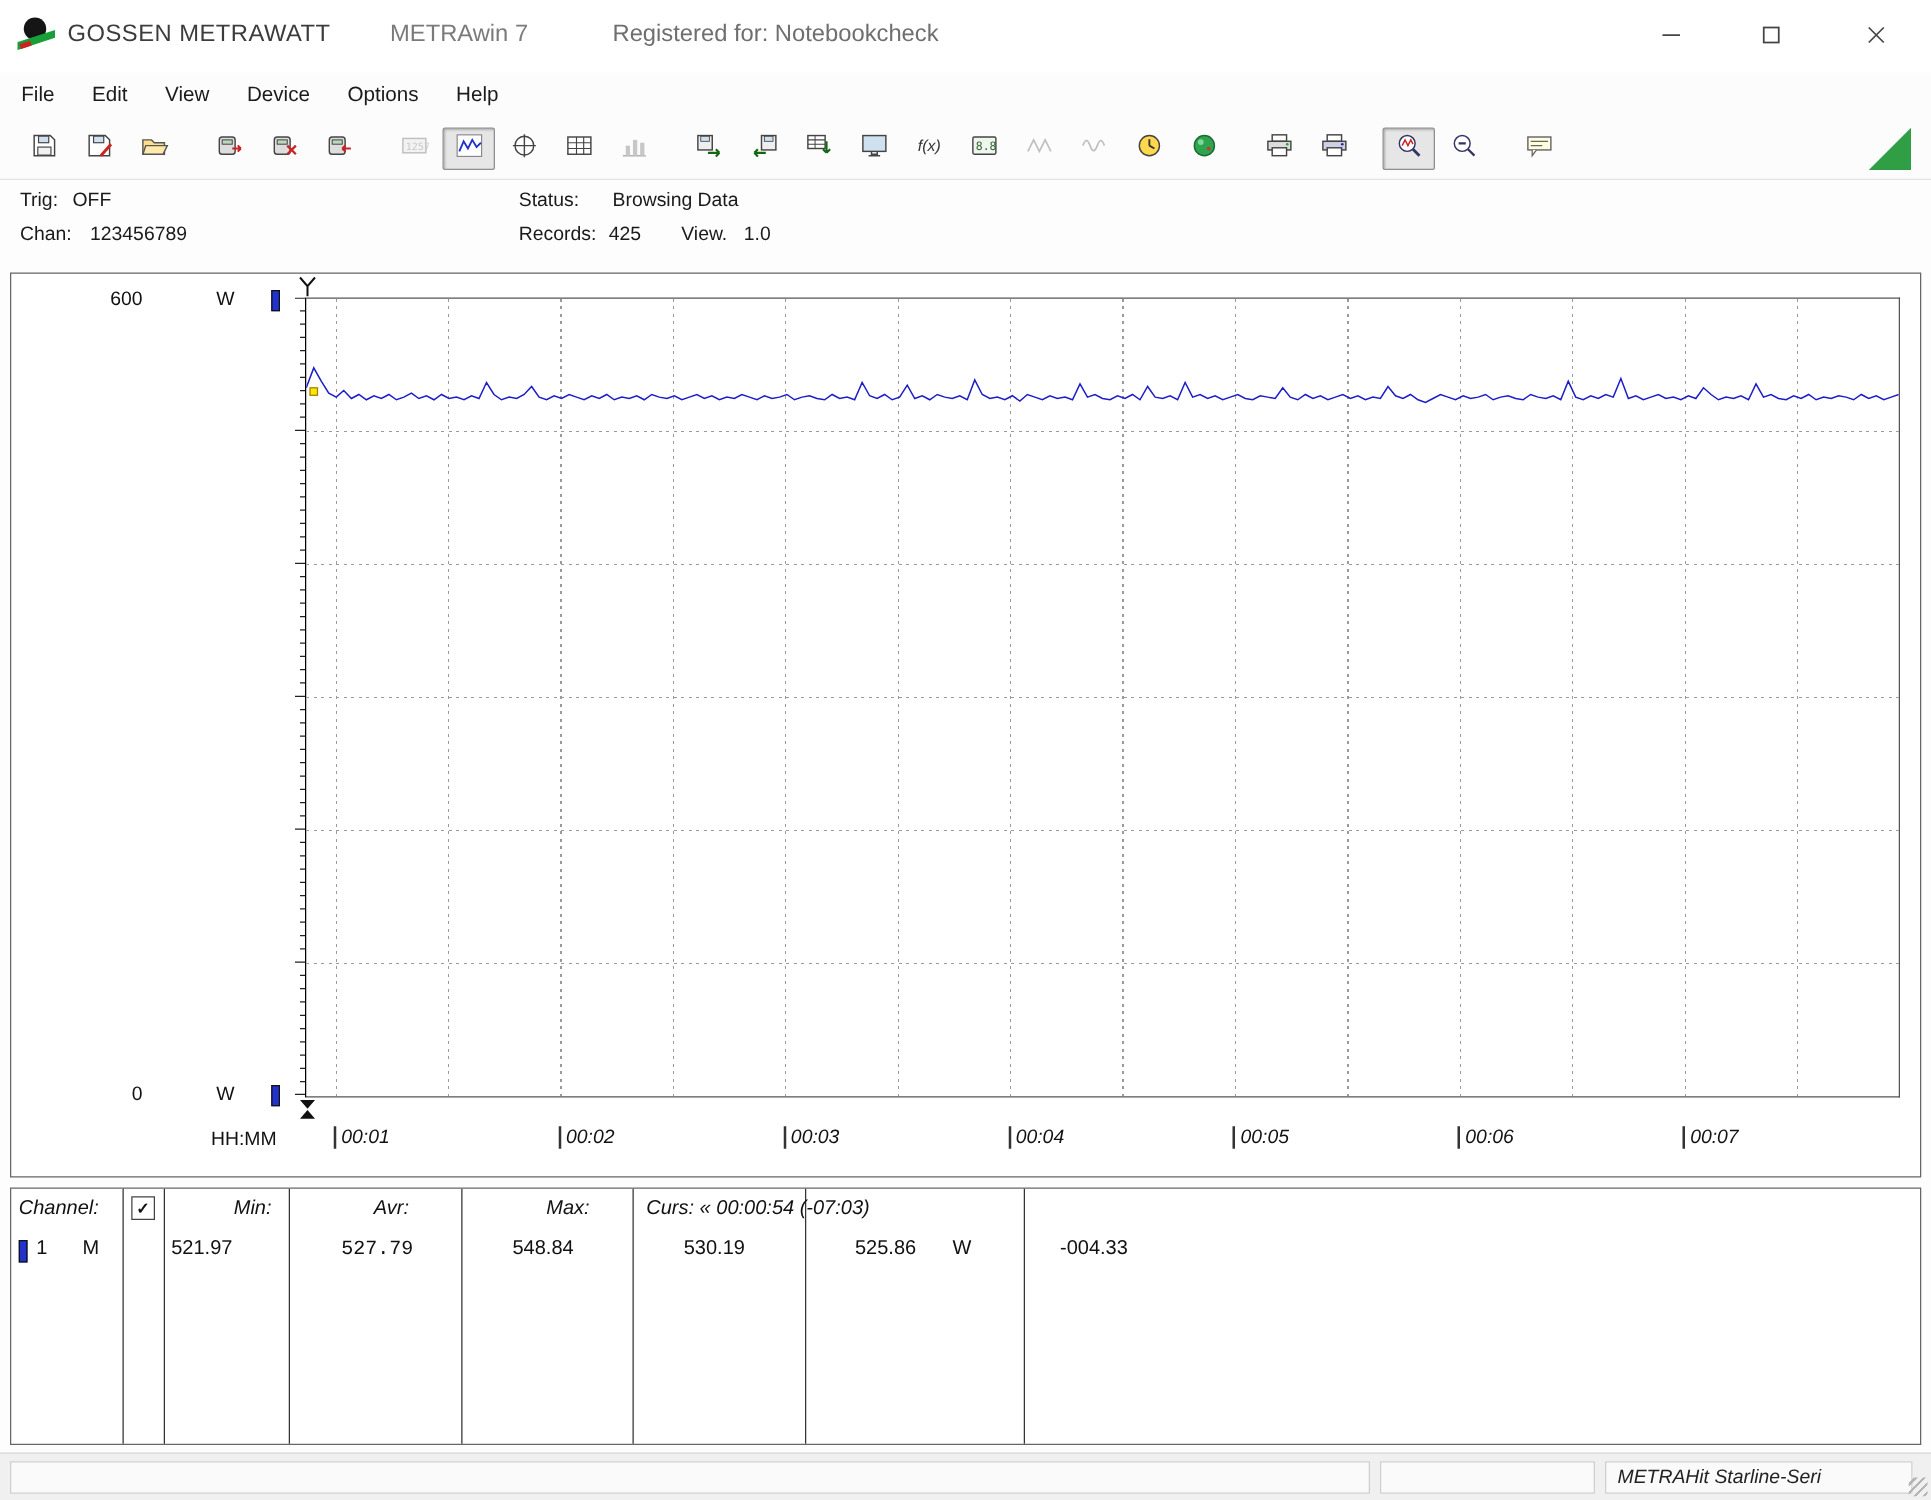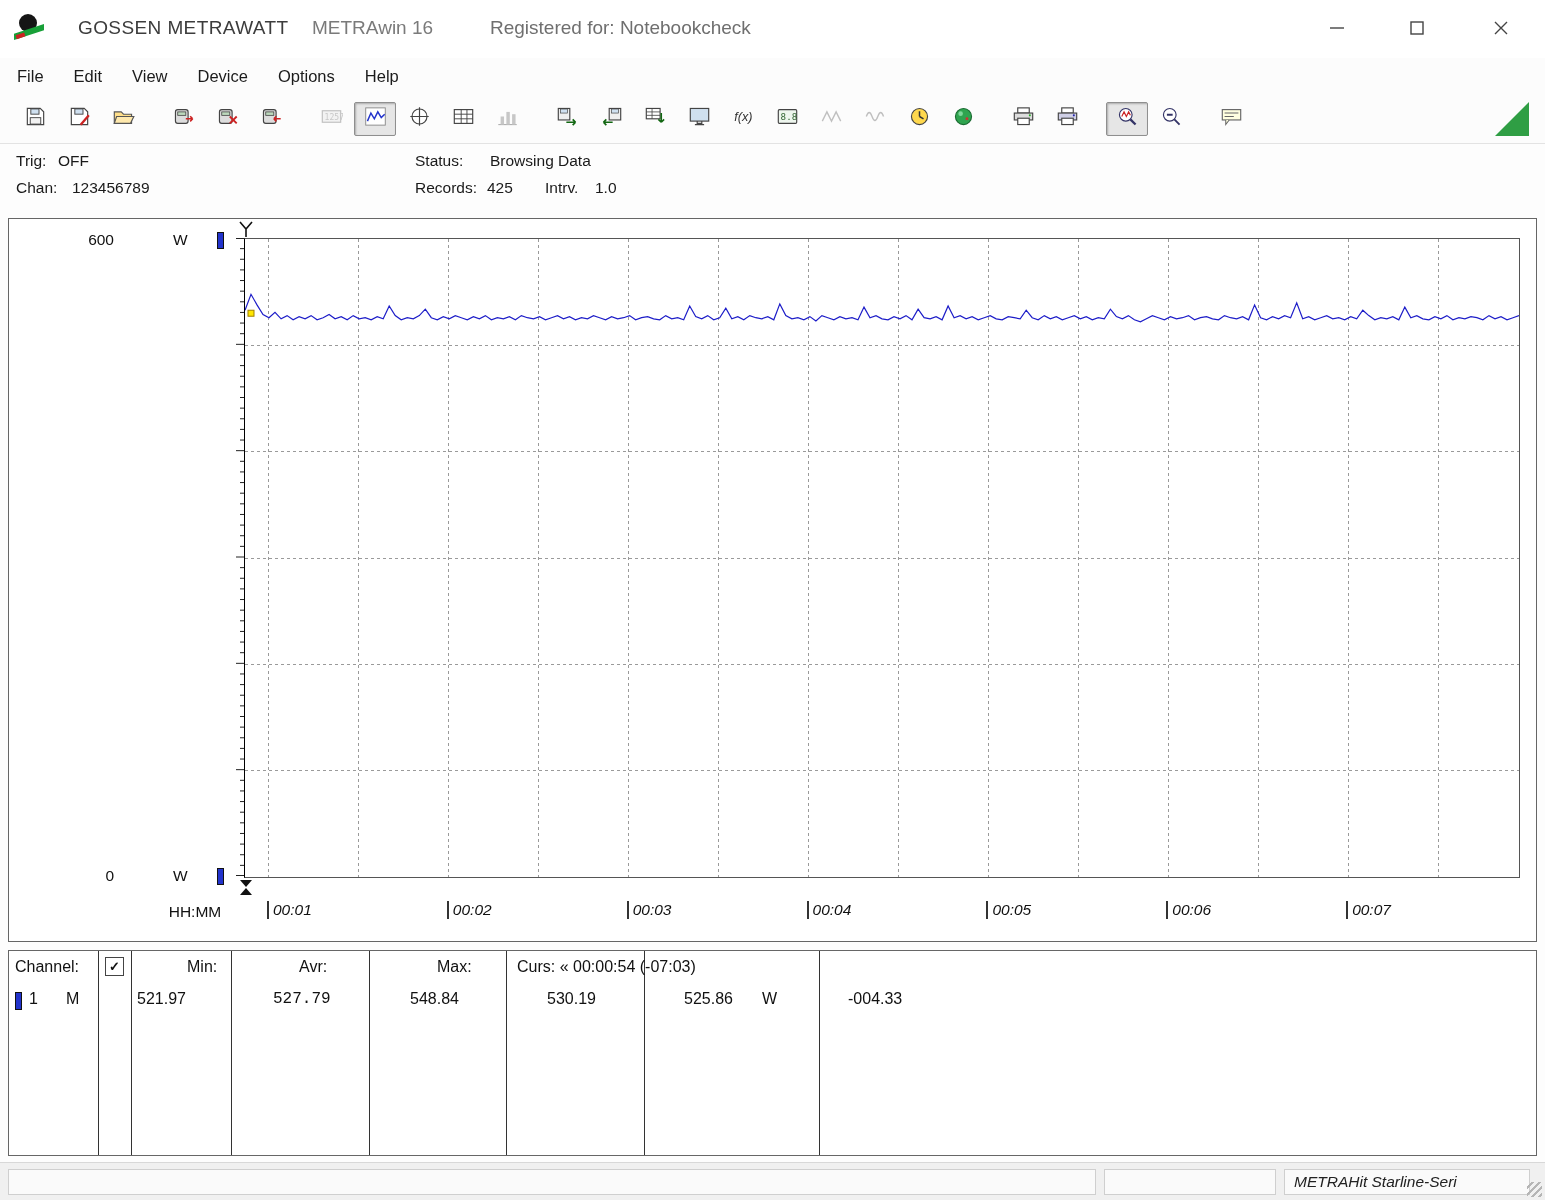--- a/index.html
+++ b/index.html
@@ -2,21 +2,21 @@
 <html><head>
 <meta charset="utf-8">
 <style>
   html,body{margin:0;padding:0;background:#888;}
   .window{position:relative;width:1545px;height:1200px;background:#fdfdfd;
     font-family:"Liberation Sans",sans-serif;color:#1a1a1a;overflow:hidden;}
 
   
   .titlebar{position:absolute;left:0;top:0;width:100%;height:58px;background:#ffffff;}
   .logo{position:absolute;left:14px;top:13px;width:30px;height:30px;}
-  .brand{position:absolute;left:54px;top:17px;font-size:19px;color:#3c3c3c;letter-spacing:.4px;margin-left:24px;}
+  .brand{position:absolute;left:54px;top:17px;font-size:19px;color:#3c3c3c;letter-spacing:.4px;}
   .appname{position:absolute;left:312px;top:17px;font-size:19px;color:#7a7a7a;}
   .registered{position:absolute;left:490px;top:17px;font-size:19px;color:#6f6f6f;}
   .winbtn{position:absolute;top:8px;width:46px;height:40px;display:flex;align-items:center;justify-content:center;cursor:default;}
 
   
   .menubar{position:absolute;left:0;top:58px;width:100%;height:36px;background:#fcfcfc;display:flex;align-items:center;padding-left:2px;}
   .menuitem{padding:0 15px;font-size:16.5px;color:#1b1b1b;}
 
   
   .toolbar{position:absolute;left:0;top:94px;width:100%;height:50px;background:#fcfcfc;border-bottom:1px solid #e3e3e3;display:flex;align-items:center;padding-left:14px;box-sizing:border-box;}
@@ -43,21 +43,21 @@
   .xlabels{position:absolute;left:235px;top:682px;width:1274px;height:30px;}
   .xlab{position:absolute;top:0;display:flex;align-items:flex-start;font-style:italic;}
   .xlab i{display:inline-block;width:2px;height:18px;background:#333;}
   .xlab span{margin-left:4px;font-size:15.5px;color:#111;}
   .hhmm{position:absolute;left:148px;top:684px;width:76px;text-align:center;font-size:15.5px;color:#111;}
   .cursorhandle{position:absolute;width:16px;height:17px;}
 
   
   .chanpanel{position:absolute;left:8px;top:950px;width:1529px;height:206px;background:#fff;border:1px solid #666;box-sizing:border-box;font-size:16px;}
   .vline{position:absolute;top:0;bottom:0;width:1px;background:#333;}
-  .hcell{position:absolute;top:7px;color:#111;}
+  .hcell{position:absolute;top:7px;color:#111;font-style:italic;}
   .rcell{position:absolute;top:39px;color:#111;}
   .checkbox{position:absolute;left:96px;top:6px;width:17px;height:17px;border:1px solid #444;background:#fff;display:flex;align-items:center;justify-content:center;font-size:13px;font-weight:bold;color:#111;}
   .rowmark{position:absolute;left:6px;top:41px;width:7px;height:18px;background:#2233cc;border:1px solid #111;box-sizing:border-box;}
 
   
   .statusbar{position:absolute;left:0;top:1162px;width:100%;height:38px;background:#f0f0f0;border-top:1px solid #d8d8d8;box-sizing:border-box;}
   .sbpanel{position:absolute;top:6px;height:26px;border:1px solid #cfcfcf;background:#fafafa;box-sizing:border-box;}
   .sbtext{padding:3px 0 0 9px;font-size:15.5px;color:#222;}
   .grip{position:absolute;right:3px;bottom:3px;width:15px;height:15px;
     background:repeating-linear-gradient(135deg,transparent 0 3px,#b5b5b5 3px 5px);}
@@ -67,21 +67,21 @@
 
 <div class="window">
 
   <div class="titlebar">
     <svg class="logo" viewBox="0 0 30 30">
       <circle cx="14" cy="10" r="9" fill="#151515"></circle>
       <rect x="-3" y="16" width="37" height="6" fill="#18a038" transform="rotate(-18 15 19)"></rect>
       <rect x="2" y="21" width="9" height="4" fill="#cc2222" transform="rotate(-18 6 23)"></rect>
     </svg>
     <span class="brand">GOSSEN METRAWATT</span>
-    <span class="appname">METRAwin 16</span>
+    <span class="appname">METRAwin 7</span>
     <span class="registered">Registered for: Notebookcheck</span>
     <div class="winbtn" style="left:1314px;">
       <svg width="16" height="16" viewBox="0 0 16 16">
           <line x1="1" y1="8" x2="15" y2="8" stroke="#444" stroke-width="1.4"></line>
         </svg>
     </div>
     <div class="winbtn" style="left:1394px;">
       <svg width="16" height="16" viewBox="0 0 16 16">
           <rect x="2" y="2" width="12" height="12" fill="none" stroke="#444" stroke-width="1.4"></rect>
         </svg>
@@ -293,21 +293,21 @@
 
   <div class="statusstrip">
     <span class="ss-label" style="position:absolute;left:16px;top:6px;width:52px;">Trig:</span>
     <span class="ss-label" style="position:absolute;left:58px;top:6px;">OFF</span>
     <span class="ss-label" style="position:absolute;left:16px;top:33px;width:52px;">Chan:</span>
     <span class="ss-label" style="position:absolute;left:72px;top:33px;">123456789</span>
     <span class="ss-label" style="position:absolute;left:415px;top:6px;width:70px;">Status:</span>
     <span class="ss-label" style="position:absolute;left:490px;top:6px;">Browsing Data</span>
     <span class="ss-label" style="position:absolute;left:415px;top:33px;">Records:</span>
     <span class="ss-label" style="position:absolute;left:487px;top:33px;">425</span>
-    <span class="ss-label" style="position:absolute;left:545px;top:33px;">Intrv.</span>
+    <span class="ss-label" style="position:absolute;left:545px;top:33px;">View.</span>
     <span class="ss-label" style="position:absolute;left:595px;top:33px;">1.0</span>
   </div>
 
   <div class="chartbox">
     <span class="ylab" style="left:60px;top:12px;width:45px;text-align:right;">600</span>
     <span class="ylab" style="left:164px;top:12px;">W</span>
     <div class="chmark" style="left:208px;top:13px;"></div>
 
     <span class="ylab" style="left:60px;top:648px;width:45px;text-align:right;">0</span>
     <span class="ylab" style="left:164px;top:648px;">W</span>

